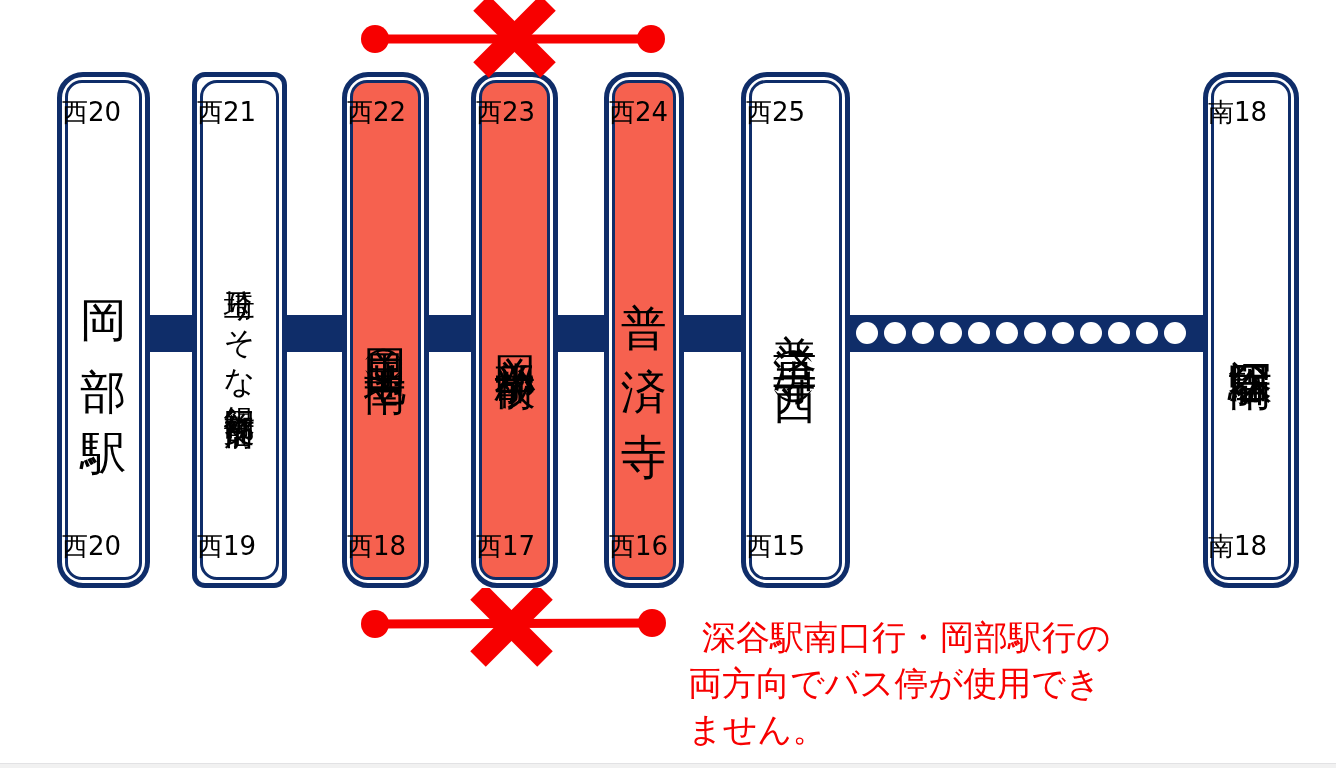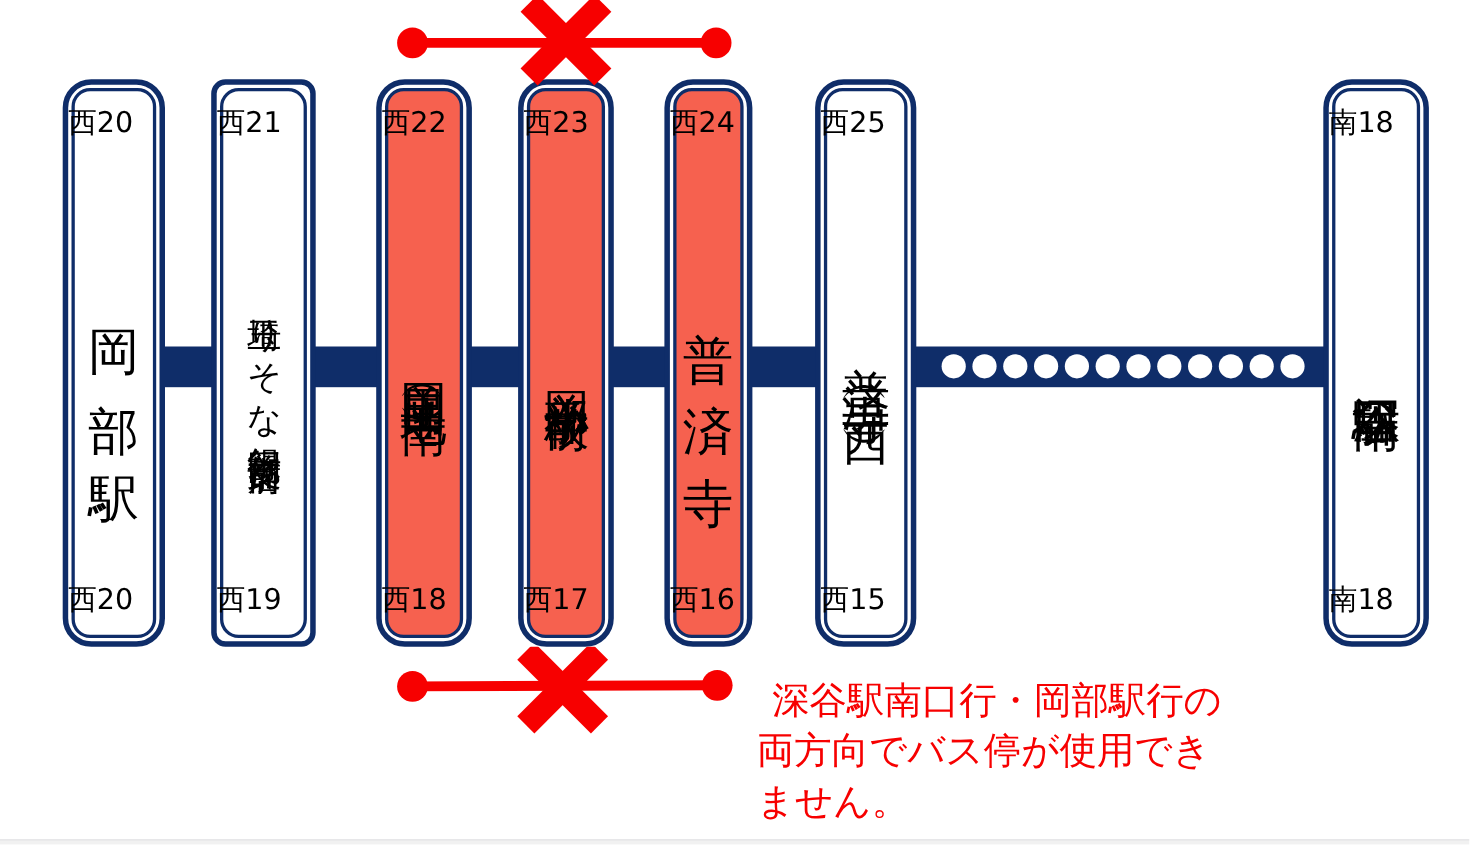--- a/index.html
+++ b/index.html
@@ -86,21 +86,21 @@
     font-weight: 500;
     color: var(--ink);
     z-index: 4;
   }
 
   .s1 { left: 57px;  width: 93px; }
   .s2 { left: 192px; width: 95px; border-radius: 13px; }
   .s3 { left: 332px; width: 87px; margin-left: 10px; }
   .s4 { left: 471px; width: 87px; padding-left: 29px; }
   .s5 { left: 604px; width: 80px; }
-  .s6 { left: 741px; width: 92px; }
+  .s6 { left: 741px; width: 109px; }
   .s7 { left: 1203px; width: 96px; }
 
   
   .s1 .sname, .s5 .sname { font-size: 46px; letter-spacing: 66px; transform: translate(-50%, calc(-50% + 33px)); }
   .s2 .sname { font-size: 31px; letter-spacing: 2px; transform: translate(-50%, calc(-50% + 1px)); }
   .s3 .sname { font-size: 42px; letter-spacing: 5px; transform: translate(-50%, calc(-50% + 3px)); }
   .s4 .sname { font-size: 41px; letter-spacing: 3px; transform: translate(-50%, calc(-50% + 2px)); }
   .s6 .sname { font-size: 44px; letter-spacing: 13px; transform: translate(-50%, calc(-50% + 7px)); }
   .s7 .sname { font-size: 44px; letter-spacing: 2px; transform: translate(-50%, calc(-50% + 1px)); }
 

